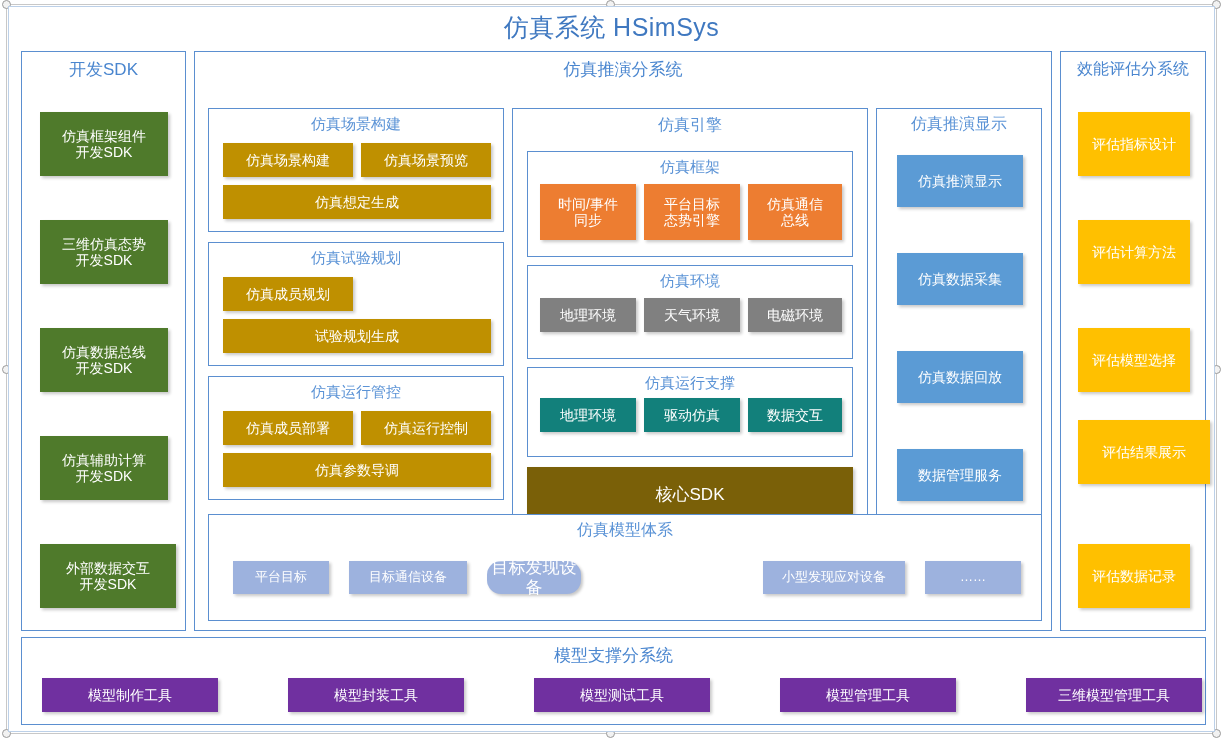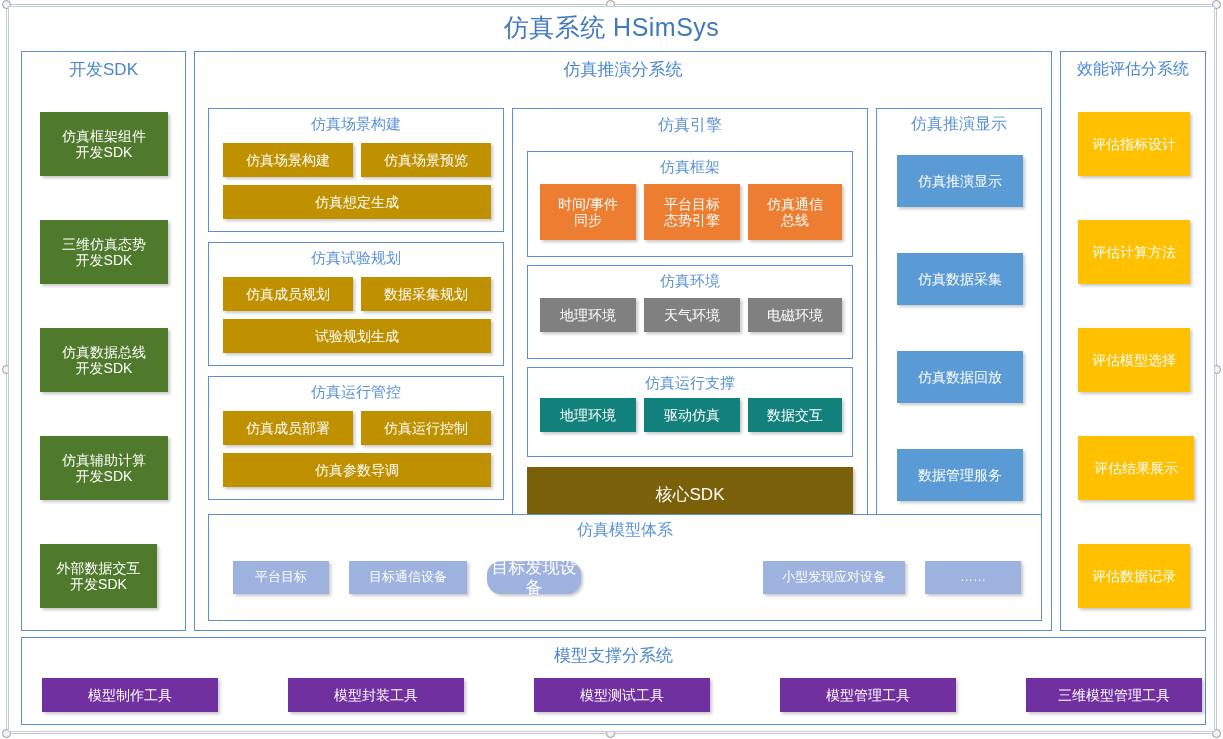--- a/index.html
+++ b/index.html
@@ -140,41 +140,40 @@
     <div class="chip green" style="left:18px;top:276px;width:128px;height:64px;">
       <span>
         <span>仿真数据总线</span><br><span>开发SDK</span>
       </span>
     </div>
     <div class="chip green" style="left:18px;top:384px;width:128px;height:64px;">
       <span>
         <span>仿真辅助计算</span><br><span>开发SDK</span>
       </span>
     </div>
-    <div class="chip green" style="left:18px;top:492px;width:117px;height:64px;">
+    <div class="chip green" style="left:18px;top:492px;width:136px;height:64px;">
       <span>
         <span>外部数据交互</span><br><span>开发SDK</span>
       </span>
     </div>
   </div>
 
   <div class="panel" id="deduction-panel">
     <div class="panel-title">仿真推演分系统</div>
 
     <div class="inner-panel" id="scene-panel">
       <div class="sub-title">仿真场景构建</div>
       <div class="chip gold" style="left:14px;top:34px;width:130px;height:34px;">仿真场景构建</div>
       <div class="chip gold" style="left:152px;top:34px;width:130px;height:34px;">仿真场景预览</div>
       <div class="chip gold" style="left:14px;top:76px;width:268px;height:34px;">仿真想定生成</div>
     </div>
 
     <div class="inner-panel" id="plan-panel">
       <div class="sub-title">仿真试验规划</div>
       <div class="chip gold" style="left:14px;top:34px;width:130px;height:34px;">仿真成员规划</div>
-      <div class="chip gold" style="left:152px;top:34px;width:130px;height:34px;">数据采集规划</div>
       <div class="chip gold" style="left:14px;top:76px;width:268px;height:34px;">试验规划生成</div>
     </div>
 
     <div class="inner-panel" id="runctl-panel">
       <div class="sub-title">仿真运行管控</div>
       <div class="chip gold" style="left:14px;top:34px;width:130px;height:34px;">仿真成员部署</div>
       <div class="chip gold" style="left:152px;top:34px;width:130px;height:34px;">仿真运行控制</div>
       <div class="chip gold" style="left:14px;top:76px;width:268px;height:34px;">仿真参数导调</div>
     </div>
 
@@ -233,21 +232,21 @@
       <div class="chip lilac" style="left:554px;top:46px;width:142px;height:33px;font-size:13px;">小型发现应对设备</div>
       <div class="chip lilac" style="left:716px;top:46px;width:96px;height:33px;font-size:13px;">……</div>
     </div>
   </div>
 
   <div class="panel" id="eval-panel">
     <div class="panel-title" style="font-size:16px;">效能评估分系统</div>
     <div class="chip amber" style="left:17px;top:60px;width:112px;height:64px;">评估指标设计</div>
     <div class="chip amber" style="left:17px;top:168px;width:112px;height:64px;">评估计算方法</div>
     <div class="chip amber" style="left:17px;top:276px;width:112px;height:64px;">评估模型选择</div>
-    <div class="chip amber" style="left:17px;top:384px;width:116px;height:64px;">评估结果展示</div>
+    <div class="chip amber" style="left:17px;top:368px;width:132px;height:64px;">评估结果展示</div>
     <div class="chip amber" style="left:17px;top:492px;width:112px;height:64px;">评估数据记录</div>
   </div>
 
   <div class="panel" id="support-panel">
     <div class="panel-title">模型支撑分系统</div>
     <div class="chip purple" style="left:20px;top:40px;width:176px;height:34px;">模型制作工具</div>
     <div class="chip purple" style="left:266px;top:40px;width:176px;height:34px;">模型封装工具</div>
     <div class="chip purple" style="left:512px;top:40px;width:176px;height:34px;">模型测试工具</div>
     <div class="chip purple" style="left:758px;top:40px;width:176px;height:34px;">模型管理工具</div>
     <div class="chip purple" style="left:1004px;top:40px;width:176px;height:34px;">三维模型管理工具</div>

